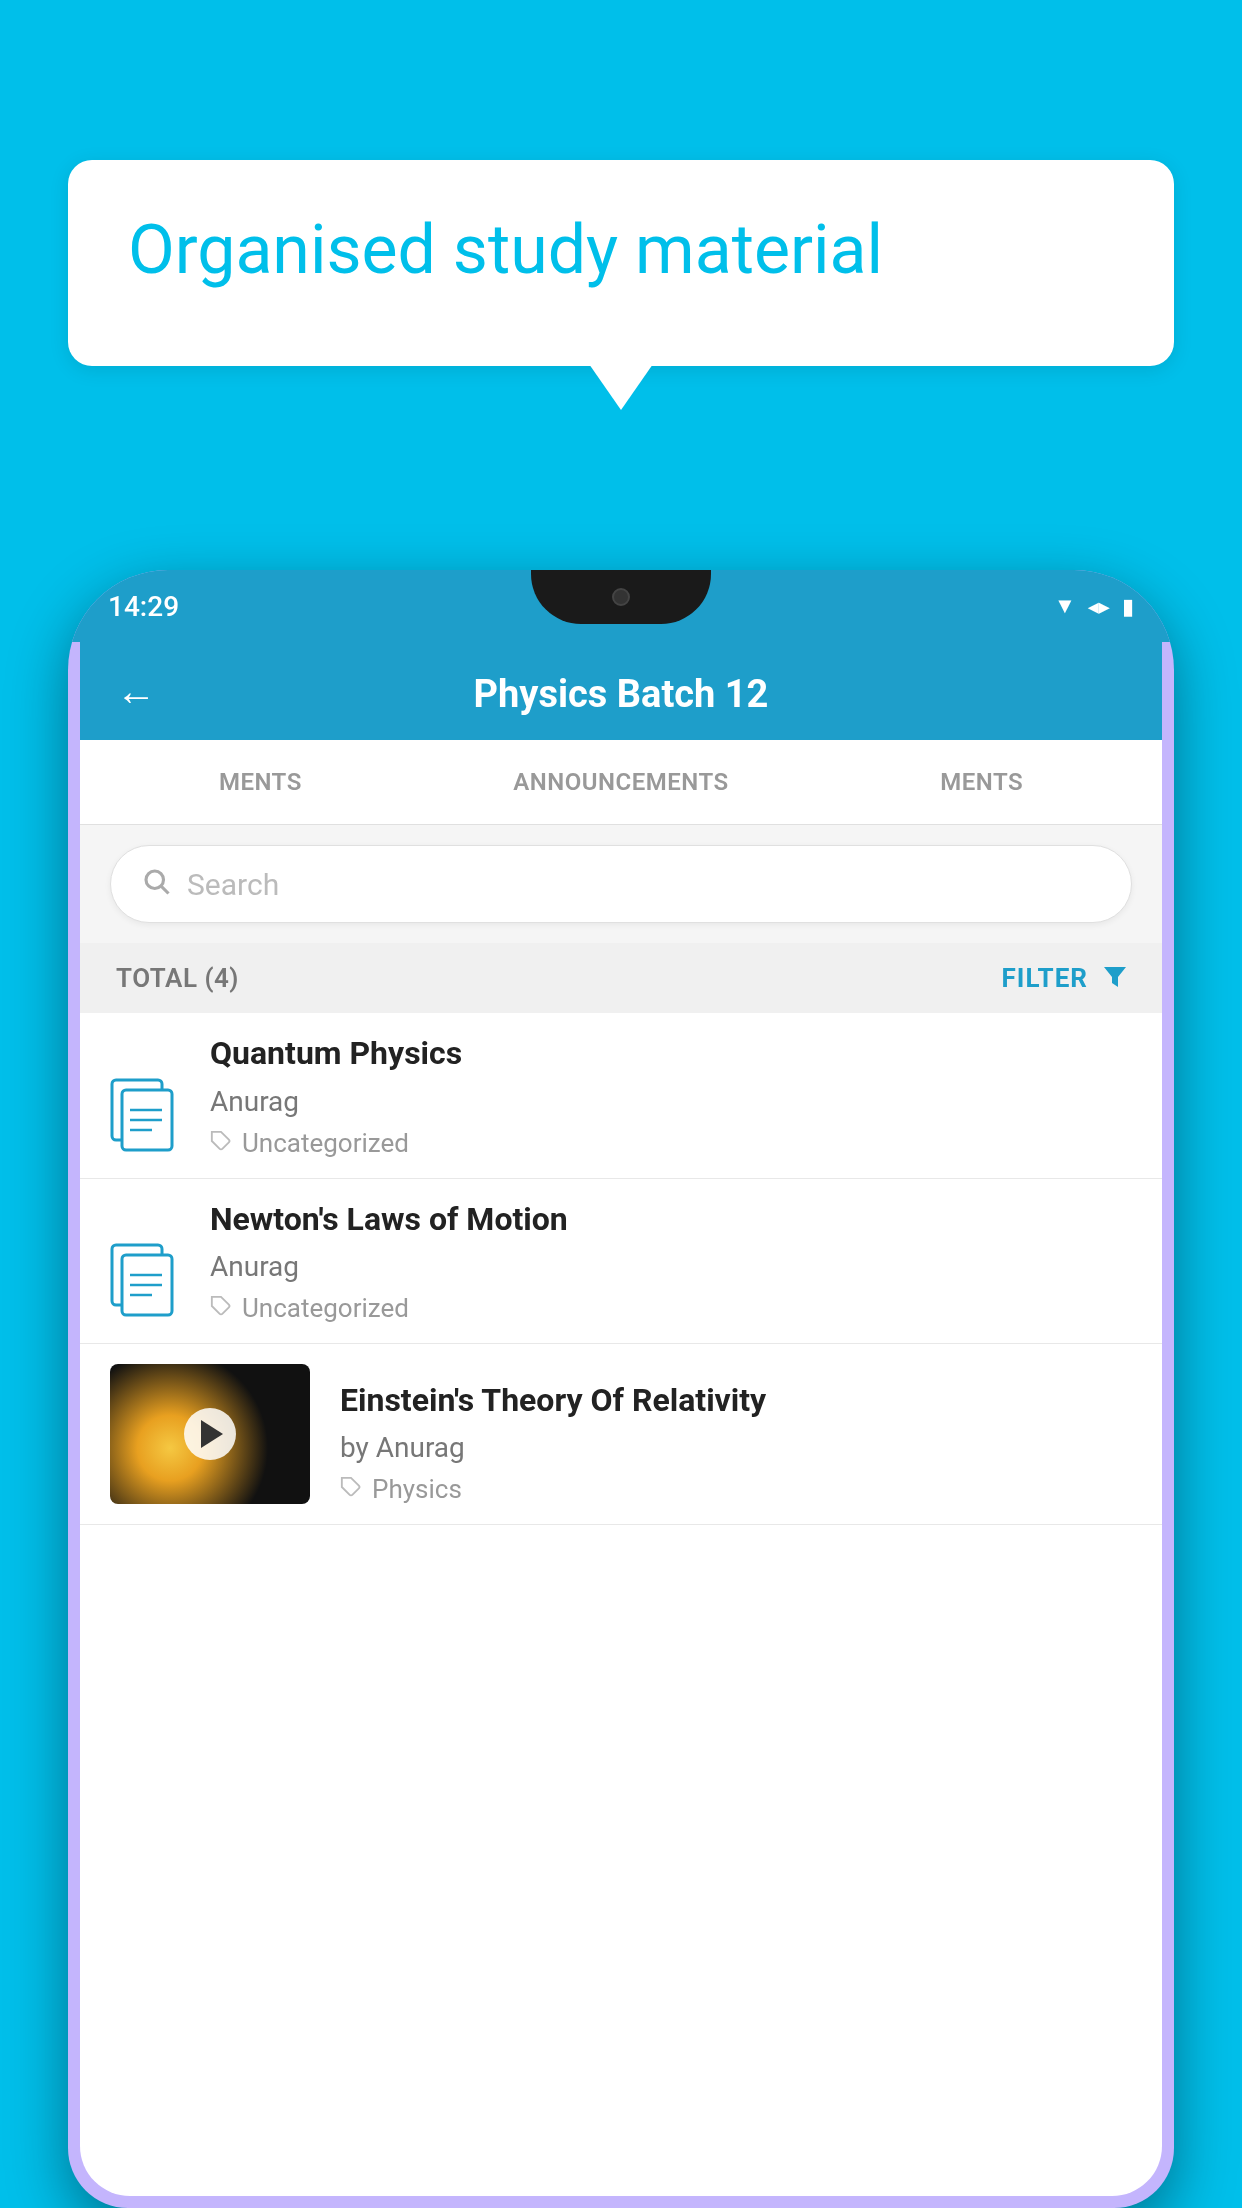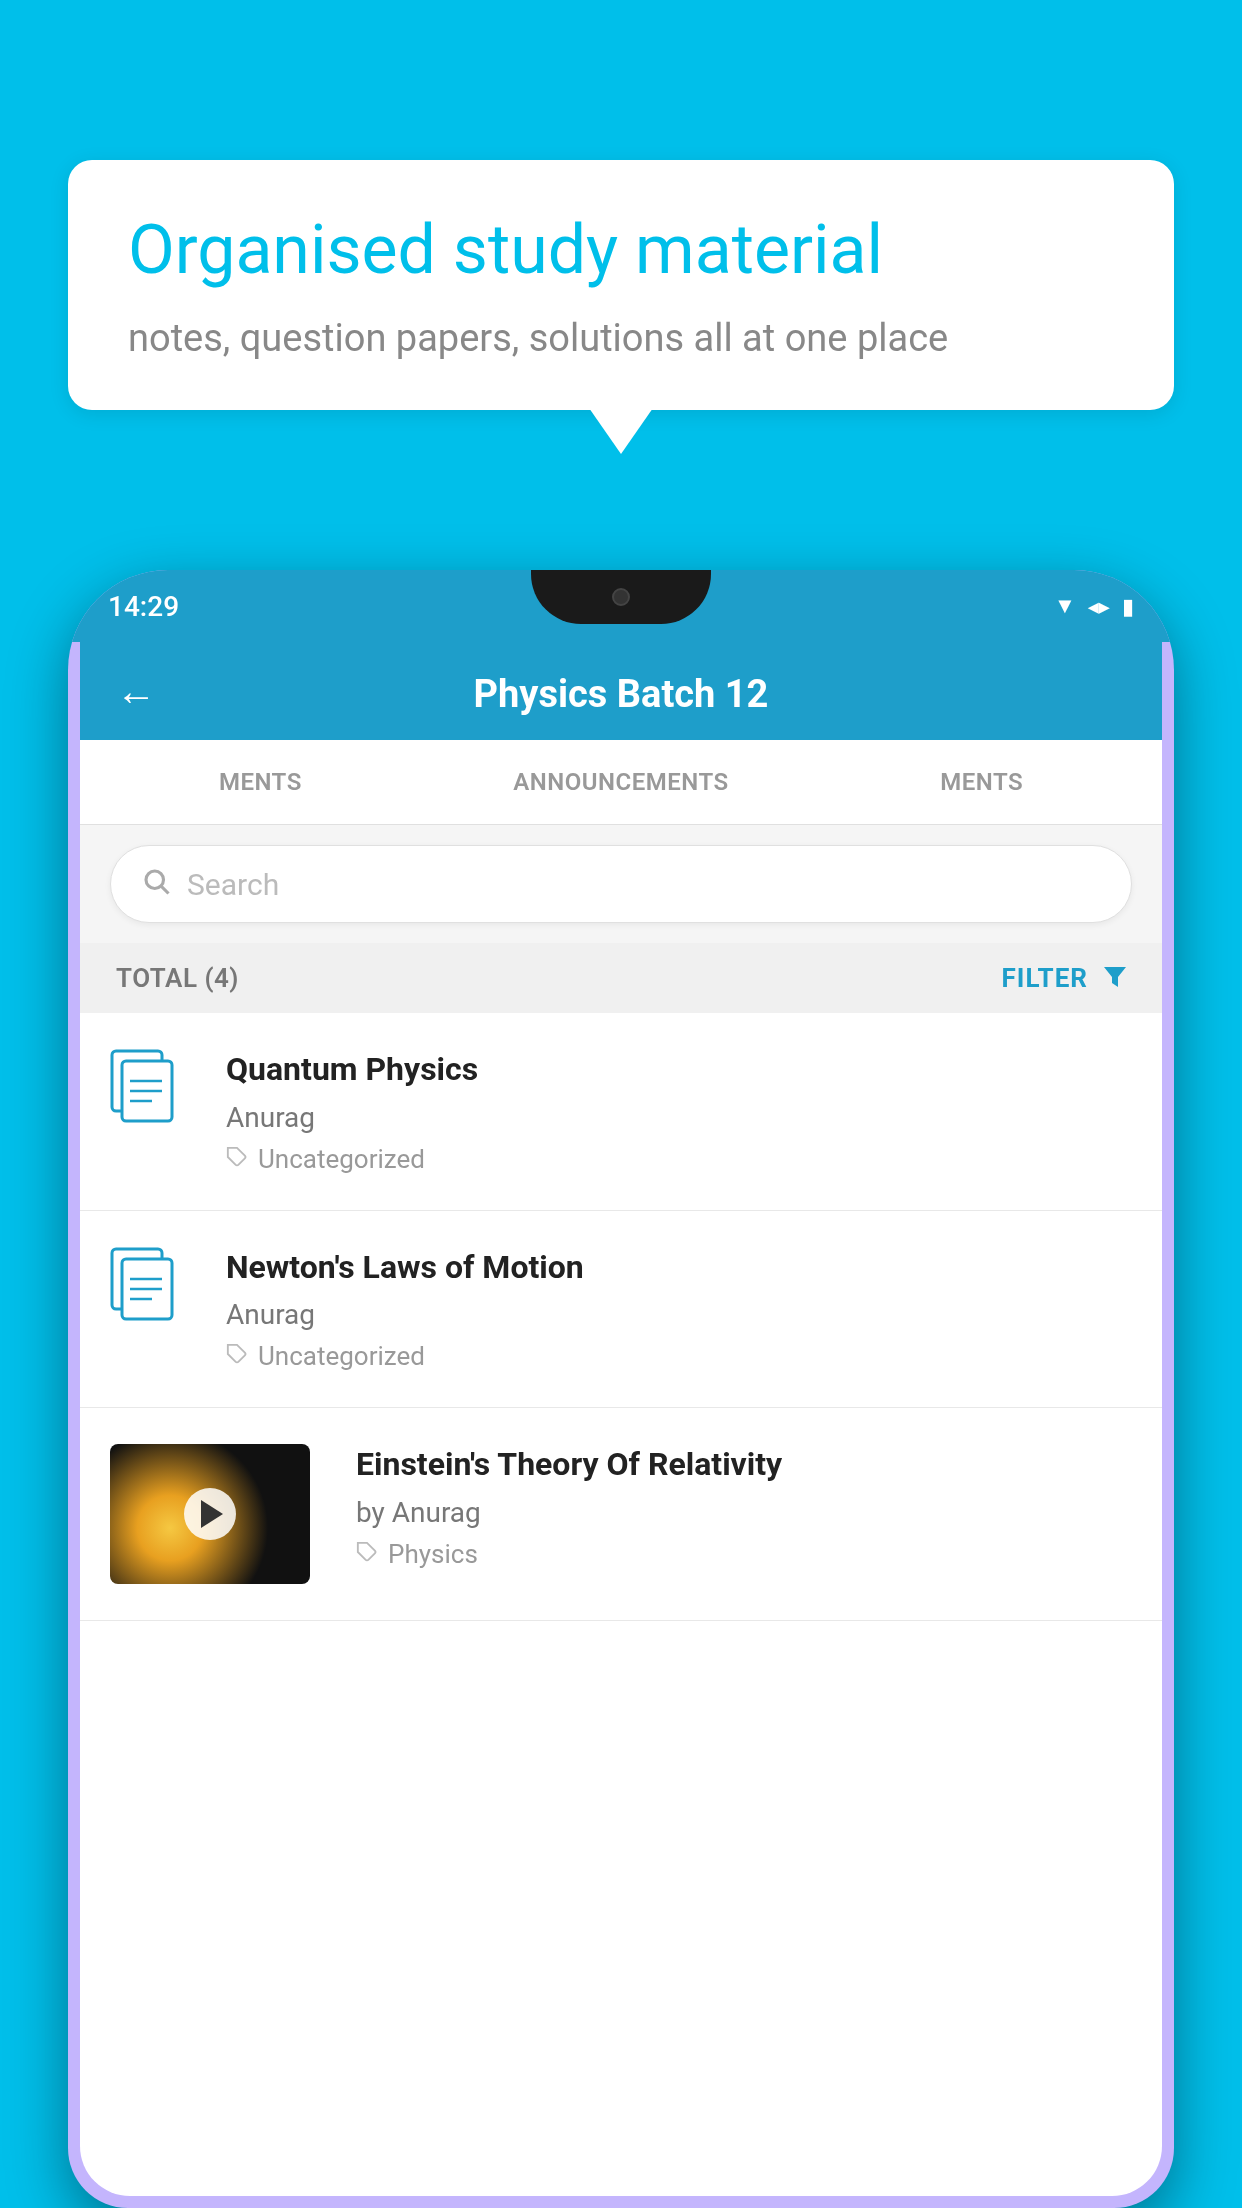--- a/index.html
+++ b/index.html
@@ -213,24 +213,24 @@
       gap: 16px;
       letter-spacing: 1px;
     }
 
     
     .video-list {
       background: white;
     }
     .video-item {
       display: flex;
-      align-items: flex-start;
-      padding: 36px 30px;
+      align-items: flex-end;
+      padding: 20px 30px;
       border-bottom: 1px solid #e8e8e8;
-      gap: 46px;
+      gap: 30px;
     }
     .file-icon {
       flex-shrink: 0;
       width: 70px;
       height: 80px;
       position: relative;
     }
     .video-thumb {
       flex-shrink: 0;
       width: 200px;
@@ -287,21 +287,20 @@
       gap: 10px;
       color: #999;
       font-size: 26px;
     }
   </style>
 </head>
 <body>
 
 <div class="speech-bubble">
   <div class="bubble-title">Organised study material</div>
-  <div class="bubble-subtitle">notes, question papers, solutions all at one place</div>
 </div>
 
 <div class="phone-frame">
 
   <div class="phone-status-bar">
     <span class="status-time">14:29</span>
     <div class="notch">
       <div class="camera-dot"></div>
     </div>
     <div class="status-icons">

